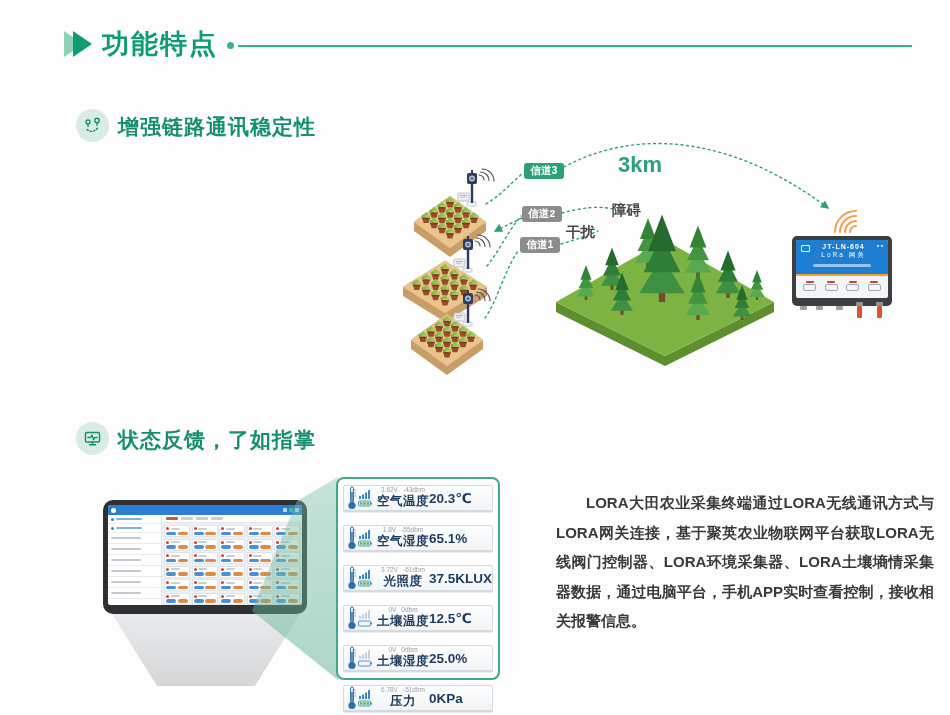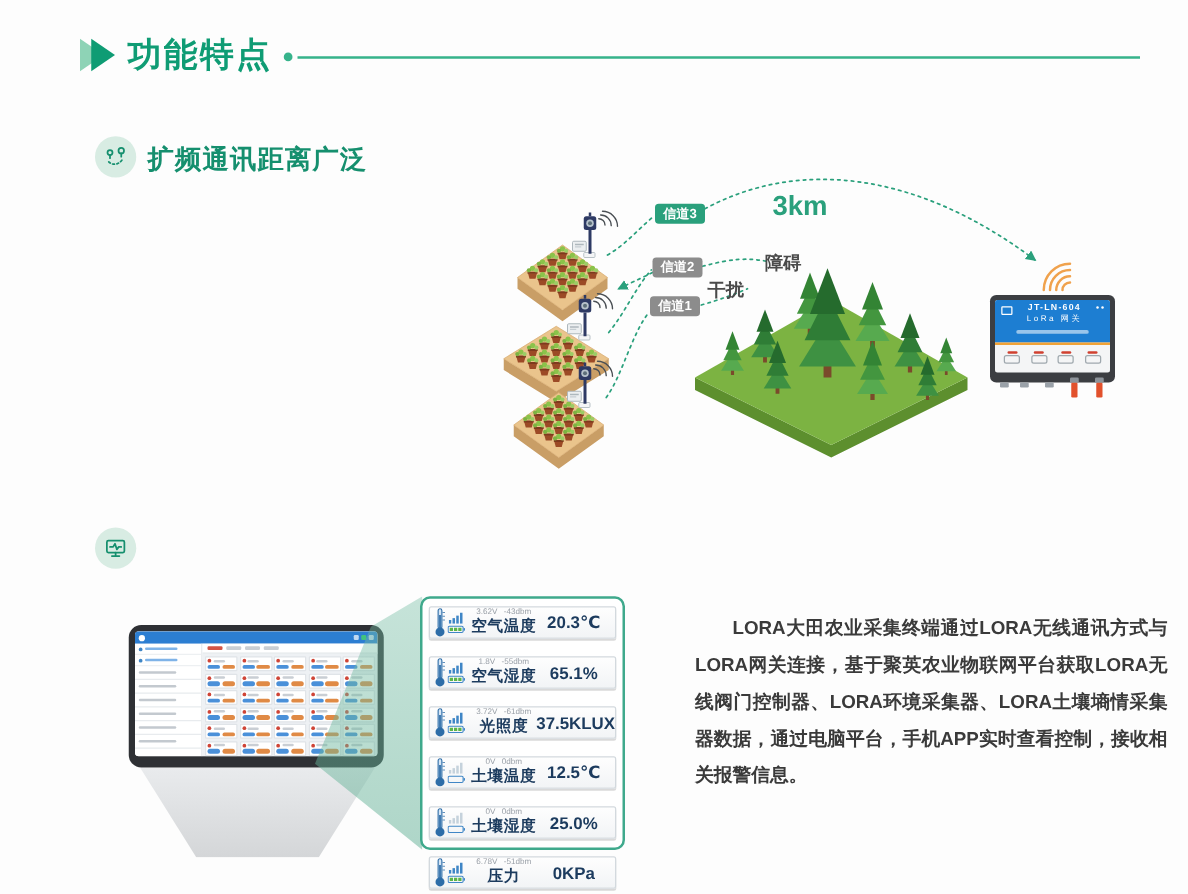--- a/index.html
+++ b/index.html
@@ -23,21 +23,21 @@
 
   .para { position:absolute; color:#3a3a3a; font-weight:600; text-align:justify; text-indent:2em; }
   .para1 { left:86px; top:169px; width:324px; font-size:15px; line-height:37px; }
   .para2 { left:556px; top:488px; width:378px; font-size:15px; line-height:29.5px; }
 
   
   .illu { position:absolute; left:395px; top:135px; width:555px; height:270px; z-index:1; }
   .badge { position:absolute; width:40px; height:16px; border-radius:3px; color:#fff; font-size:10.5px; font-weight:bold;
            display:flex; align-items:center; justify-content:center; z-index:2; }
   .badge.green { background:#2aa07c; } .badge.gray { background:#8c8c8c; }
-  .b-ch3 { left:524px; top:163px; } .b-ch2 { left:522px; top:206px; } .b-ch1 { left:520px; top:237px; }
+  .b-ch3 { left:524px; top:163px; } .b-ch2 { left:522px; top:206px;font-family:Liberation Mono, monospace; } .b-ch1 { left:520px; top:237px; }
   .lab-3km { position:absolute; left:618px; top:152px; font-size:22px; font-weight:bold; color:#2aa07c; z-index:2; }
   .lab-obstacle { position:absolute; left:612px; top:201px; font-size:14.5px; font-weight:bold; color:#4a4a4a; z-index:2; }
   .lab-interf  { position:absolute; left:566px; top:223px; font-size:14.5px; font-weight:bold; color:#4a4a4a; z-index:2;font-family:Liberation Serif, serif; }
 
   
   .gateway { position:absolute; left:792px; top:236px; width:100px; height:70px; background:#3c3e42; border-radius:5px; z-index:2; }
   .gw-screen { position:absolute; left:4px; top:4px; right:4px; bottom:8px; background:#f4f5f6; border-radius:2px; overflow:hidden; }
   .gw-blue { height:34px; background:#1d7ed2; padding:3px 5px 0 5px; }
   .gw-row { display:flex; align-items:flex-start; }
   .gw-micon { width:9px; height:7px; border:1.2px solid #fff; border-radius:1px; margin-top:2px; }
@@ -97,21 +97,21 @@
   
   .panel { position:absolute; left:336px; top:477px; width:164px; height:203px; background:#fff; border:2px solid #3fa98c;
            border-radius:8px; padding:6px 5px; z-index:4; display:flex; flex-direction:column; gap:14px; }
   .srow { flex:1; display:flex; align-items:center; border:1px solid #d3d9de; border-radius:2px; padding:0 3px;
           background:linear-gradient(#fefefe,#f2f4f6); box-shadow:0 1.5px 0 rgba(0,0,0,.15); }
   .sicons { width:30px; display:flex; align-items:center; gap:1px; flex:none; }
   .sbcol { display:flex; flex-direction:column; align-items:center; gap:1px; }
   .smid { flex:1; display:flex; flex-direction:column; align-items:center; min-width:0; }
   .stiny { font-size:6.5px; color:#9aa0a8; display:flex; gap:5px; white-space:nowrap; }
   .slabel { font-size:12.5px; font-weight:bold; color:#1c3b5e; letter-spacing:0.5px; white-space:nowrap; }
-  .sval { width:60px; text-align:center; font-size:13.5px; font-weight:bold; color:#1c3b5e; flex:none; white-space:nowrap; }
+  .sval { width:60px; font-size:13.5px; font-weight:bold; color:#1c3b5e; flex:none; white-space:nowrap; }
   .srow.off .bar { fill:#c5d2dc; }
   .srow.on  .bar { fill:#3f86c6; }
   .srow.off .batt-seg { display:none; }
 </style>
 </head>
 <body>
 
 <div class="page">
 
   <div class="tri light"></div>
@@ -122,21 +122,21 @@
 
   <div class="feat-icon s1-icon">
     <svg width="19" height="19" viewBox="0 0 19 19" fill="none" stroke="#158f6e" stroke-width="1.4" stroke-linecap="round">
       <circle cx="5" cy="6" r="2"></circle>
         <path d="M5 8 L5 10.5"></path>
       <circle cx="14" cy="4.5" r="2.2"></circle>
         <path d="M14 6.7 L14 9.3"></path>
       <path d="M4 13.5 C 7 16.5, 12 16, 15 11.5" stroke-dasharray="1.5 2"></path>
     </svg>
   </div>
-  <div class="feat-head s1-head">扩频通讯距离广泛</div>
+  <div class="feat-head s1-head">增强链路通讯稳定性</div>
 
   <svg class="illu" viewBox="395 135 555 270">
     <defs>
       <g id="plant">
         <path d="M -3.6 0.5 L 3.6 0.5 L 2.4 5 L -2.4 5 Z" fill="#9c4a26"></path>
         <rect x="-4" y="-0.6" width="8" height="1.6" rx="0.5" fill="#7e3a1e"></rect>
         <circle cx="0" cy="-3.4" r="2.1" fill="#8bc34a"></circle>
         <circle cx="-2.9" cy="-1.8" r="1.7" fill="#7cb342"></circle>
         <circle cx="2.9" cy="-1.8" r="1.7" fill="#9ccc65"></circle>
       </g>
@@ -328,20 +328,21 @@
   </div>
 
   <div class="feat-icon s2-icon">
     <svg width="19" height="19" viewBox="0 0 19 19" fill="none" stroke="#158f6e" stroke-width="1.4" stroke-linecap="round" stroke-linejoin="round">
       <rect x="2.5" y="3.5" width="14" height="9.5" rx="1.2"></rect>
       <path d="M5 8.5 L7.5 8.5 L9 6 L10.5 10.5 L12 8.5 L14 8.5"></path>
       <path d="M9.5 13 L9.5 15.5"></path>
         <path d="M6.5 15.8 L12.5 15.8"></path>
     </svg>
   </div>
+  <div class="feat-head s2-head">状态反馈，了如指掌</div>
   <div class="para para2">LORA大田农业采集终端通过LORA无线通讯方式与LORA网关连接，基于聚英农业物联网平台获取LORA无线阀门控制器、LORA环境采集器、LORA土壤墒情采集器数据，通过电脑平台，手机APP实时查看控制，接收相关报警信息。</div>
 
   <div class="mstand"></div>
   <div class="monitor">
     <div class="mscreen">
       <div class="dtopbar">
         <div class="dlogo"></div>
         <div class="dsp"></div>
         <div class="dbtn"></div>
         <div class="dbtn green"></div>

